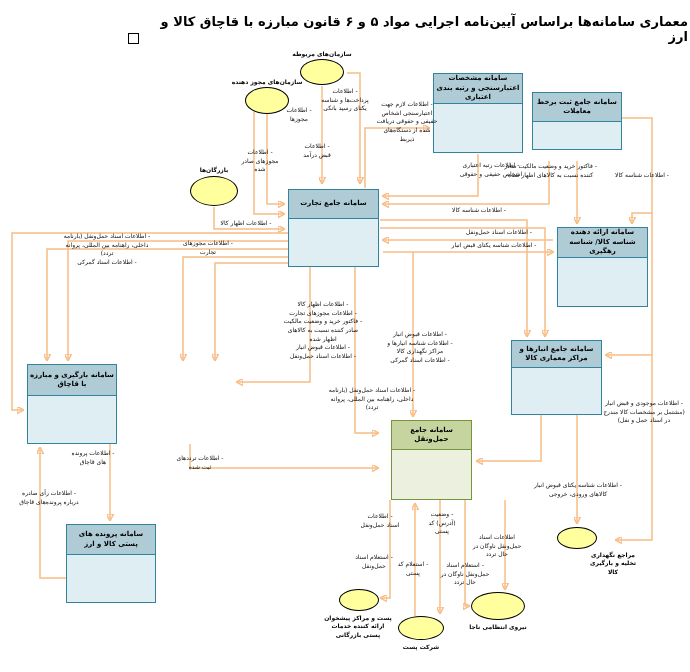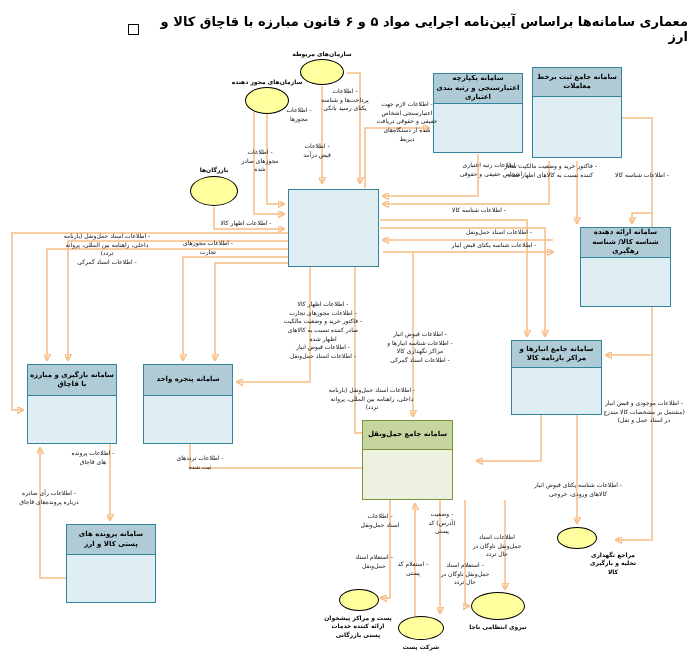--- a/index.html
+++ b/index.html
@@ -1,19 +1,19 @@
 <!DOCTYPE html>
 <html lang="fa"><head>
 <meta charset="utf-8">
 <style>
   html,body{margin:0;padding:0;background:#fff;}
   #page{position:relative;width:690px;height:672px;background:#fff;overflow:hidden;
         font-family:"DejaVu Sans",sans-serif;}
   
-  .title-row{position:absolute;left:128px;top:14px;width:560px;display:flex;align-items:center;gap:11px;}
+  .title-row{position:absolute;left:128px;top:14px;width:560px;display:flex;align-items:flex-end;gap:11px;}
   .title-bullet{width:9px;height:9px;border:1.6px solid #000;flex:0 0 auto;}
   .title-text{flex:1;direction:rtl;text-align:right;font-size:13px;font-weight:bold;color:#000;}
   
   .sysbox{position:absolute;border:1px solid #31849b;background:#dfeef2;box-sizing:border-box;
           display:flex;flex-direction:column;}
   .sysbox-header{border-bottom:1px solid #31849b;background:#aecbd6;direction:rtl;text-align:center;
           font-size:7px;font-weight:bold;color:#000;display:flex;align-items:center;justify-content:center;
           padding:1px 2px;box-sizing:border-box;line-height:1.35;}
   .sysbox-body{flex:1;}
   .sysbox.green{background:#ecf1df;border-color:#77933c;}
@@ -74,51 +74,48 @@
     <path d="M383 252 H553" marker-end="url(#arr)"></path>
     <path d="M413 252 V416" marker-end="url(#arr)"></path>
     <path d="M390 500 V598 H381" marker-end="url(#arr)"></path>
     <path d="M415 616 V504" marker-end="url(#arr)"></path>
     <path d="M440 500 V613" marker-end="url(#arr)"></path>
     <path d="M465 500 V606 H469" marker-end="url(#arr)"></path>
     <path d="M505 500 V589" marker-end="url(#arr)"></path>
   </svg>
 
   <div class="sysbox" style="left:288px;top:189px;width:91px;height:78px">
+    <div class="sysbox-header" style="height:29px">سامانه جامع تجارت</div>
     <div class="sysbox-body"></div>
   </div>
   <div class="sysbox" style="left:433px;top:73px;width:90px;height:80px">
-    <div class="sysbox-header" style="height:30px">سامانه یکپارچه اعتبارسنجی و رتبه بندی اعتباری</div>
+    <div class="sysbox-header" style="height:30px">سامانه مشخصات اعتبارسنجی و رتبه بندی اعتباری</div>
     <div class="sysbox-body"></div>
   </div>
-  <div class="sysbox" style="left:532px;top:67px;width:90px;height:91px">
+  <div class="sysbox" style="left:532px;top:92px;width:90px;height:58px">
     <div class="sysbox-header" style="height:29px">سامانه جامع ثبت برخط معاملات</div>
     <div class="sysbox-body"></div>
   </div>
-  <div class="sysbox" style="left:580px;top:227px;width:91px;height:80px">
+  <div class="sysbox" style="left:557px;top:227px;width:91px;height:80px">
     <div class="sysbox-header" style="height:30px">سامانه ارائه دهنده شناسه کالا/ شناسه رهگیری</div>
     <div class="sysbox-body"></div>
   </div>
   <div class="sysbox" style="left:511px;top:340px;width:91px;height:75px">
-    <div class="sysbox-header" style="height:27px">سامانه جامع انبارها و مراکز بارنامه کالا</div>
+    <div class="sysbox-header" style="height:27px">سامانه جامع انبارها و مراکز معماری کالا</div>
     <div class="sysbox-body"></div>
   </div>
   <div class="sysbox" style="left:27px;top:364px;width:90px;height:80px">
     <div class="sysbox-header" style="height:31px">سامانه بارگیری و مبارزه با قاچاق</div>
     <div class="sysbox-body"></div>
   </div>
-  <div class="sysbox" style="left:143px;top:364px;width:90px;height:80px">
-    <div class="sysbox-header" style="height:31px">سامانه پنجره واحد</div>
-    <div class="sysbox-body"></div>
-  </div>
   <div class="sysbox" style="left:66px;top:524px;width:90px;height:79px">
     <div class="sysbox-header" style="height:30px">سامانه پرونده های پستی کالا و ارز</div>
     <div class="sysbox-body"></div>
   </div>
-  <div class="sysbox green" style="left:362px;top:420px;width:91px;height:80px">
+  <div class="sysbox green" style="left:391px;top:420px;width:81px;height:80px">
     <div class="sysbox-header" style="height:29px">سامانه جامع حمل‌ونقل</div>
     <div class="sysbox-body"></div>
   </div>
 
   <div class="ellipse" style="left:300px;top:59px;width:44px;height:26px"></div>
   <div class="alabel" style="left:292px;top:50px;width:60px">سازمان‌های مربوطه</div>
 
   <div class="ellipse" style="left:245px;top:87px;width:44px;height:27px"></div>
   <div class="alabel" style="left:231px;top:78px;width:72px">سازمان‌های مجوز دهنده</div>
 

